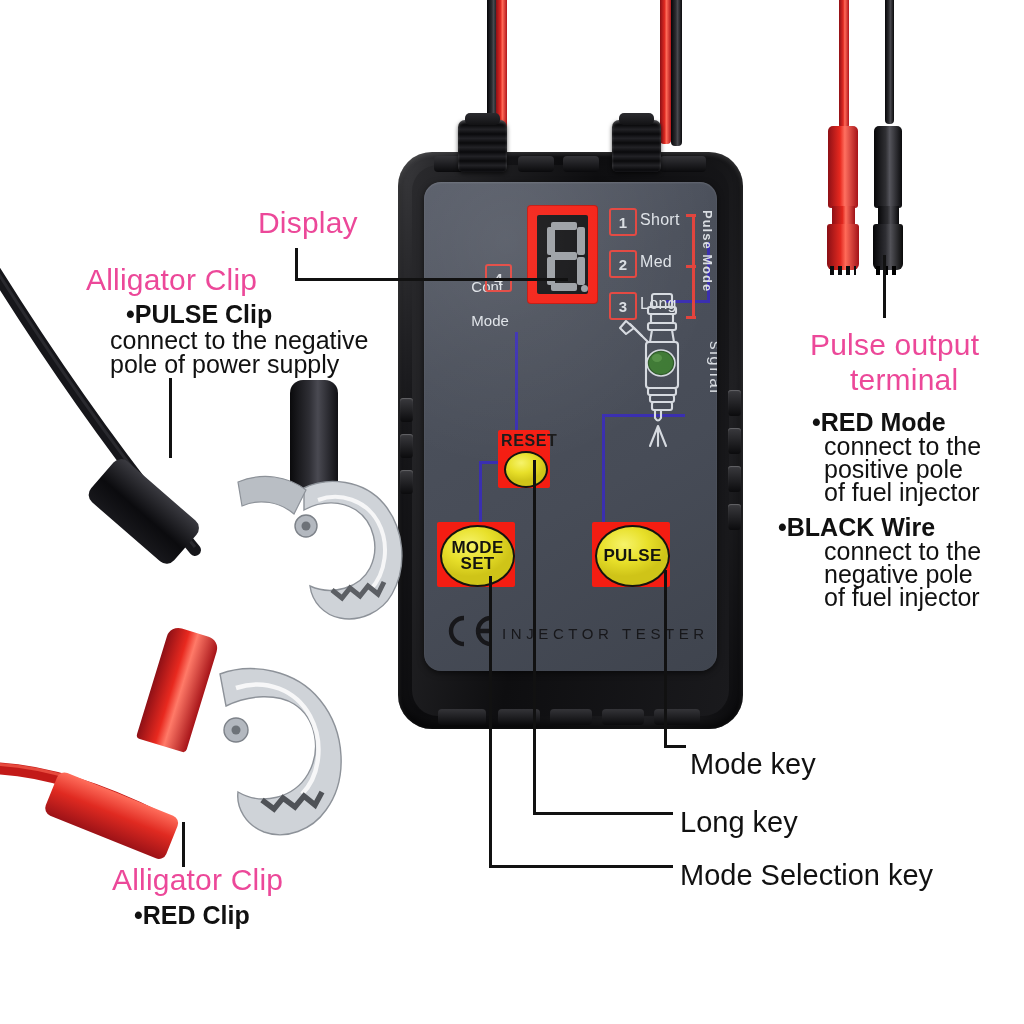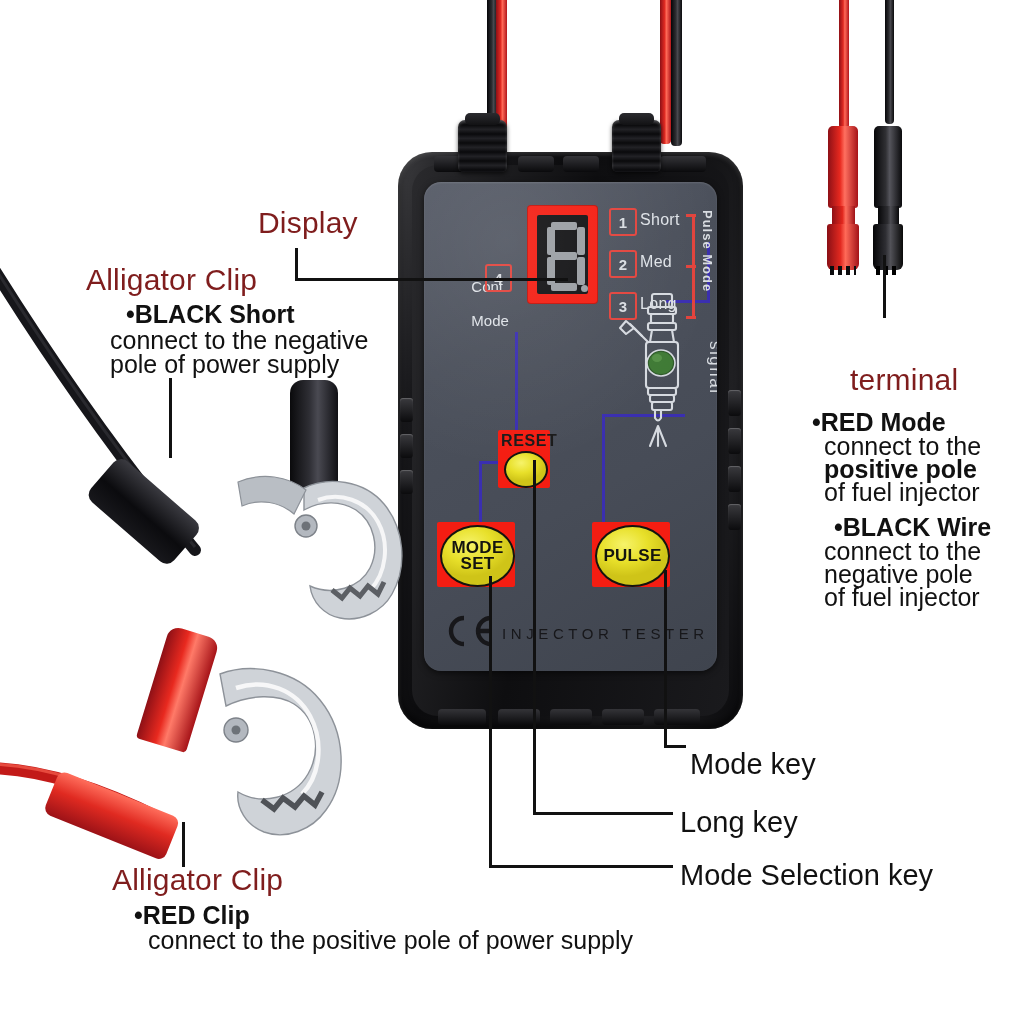--- a/index.html
+++ b/index.html
@@ -3,21 +3,21 @@
 <meta charset="utf-8">
 <style>
   html,body{margin:0;padding:0;background:#fff;}
   body{width:1024px;height:1024px;position:relative;overflow:hidden;
        font-family:"Liberation Sans","DejaVu Sans",sans-serif;color:#111;}
   .stage{position:absolute;inset:0;}
   .abs{position:absolute;}
   .txt{white-space:pre;line-height:1.02;}
 
   
-  .ann-head{font-size:30px;font-weight:400;letter-spacing:.2px;color:#7f1d1d;}
+  .ann-head{font-size:30px;font-weight:400;letter-spacing:.2px;color:#ec4899;}
   .ann-bold{font-size:25px;font-weight:700;color:#111;}
   .ann-body{font-size:25px;font-weight:400;color:#111;}
   .ann-lbl{font-size:29px;font-weight:400;color:#111;}
 
   
   .lh{position:absolute;background:#111;height:3px;}
   .lv{position:absolute;background:#111;width:3px;}
 
   
   #device{left:398px;top:152px;width:345px;height:577px;}
@@ -296,38 +296,38 @@
     <path d="M66 140 l12 9 l9 -11 l12 9 l9 -11 l11 9 l7 -13" fill="none" stroke="#4f5257" stroke-width="5.5"></path>
     <circle cx="40" cy="70" r="12" fill="#b3b8bf" stroke="#7d8289" stroke-width="1.4"></circle>
     <circle cx="40" cy="70" r="4.5" fill="#6d7278"></circle>
   </svg>
 
   <div class="ann-head txt abs" style="left:258px;top:208px;">Display</div>
   <div class="lv" style="left:295px;top:248px;height:33px;"></div>
   <div class="lh" style="left:295px;top:278px;width:273px;"></div>
 
   <div class="ann-head txt abs" style="left:86px;top:265px;">Alligator Clip</div>
-  <div class="ann-bold txt abs" style="left:126px;top:302px;">•BLACK Short</div>
+  <div class="ann-bold txt abs" style="left:126px;top:302px;">•PULSE Clip</div>
   <div class="ann-body txt abs" style="left:110px;top:352px;">pole of power supply</div>
   <div class="ann-body txt abs" style="left:110px;top:328px;">connect to the negative</div>
   <div class="lv" style="left:169px;top:378px;height:80px;"></div>
 
   <div class="lv" style="left:182px;top:822px;height:45px;"></div>
   <div class="ann-head txt abs" style="left:112px;top:865px;">Alligator Clip</div>
   <div class="ann-bold txt abs" style="left:134px;top:903px;">•RED Clip</div>
-  <div class="ann-body txt abs" style="left:148px;top:928px;">connect to the positive pole of power supply</div>
-
+
+  <div class="ann-head txt abs" style="left:810px;top:330px;">Pulse output</div>
   <div class="ann-head txt abs" style="left:850px;top:365px;text-align:right;">terminal</div>
 
   <div class="ann-bold txt abs" style="left:812px;top:410px;">•RED Mode</div>
   <div class="ann-body txt abs" style="left:824px;top:434px;">connect to the</div>
-  <div class="ann-body txt abs" style="left:824px;top:457px;font-weight:bold;">positive pole</div>
+  <div class="ann-body txt abs" style="left:824px;top:457px;">positive pole</div>
   <div class="ann-body txt abs" style="left:824px;top:480px;">of fuel injector</div>
 
-  <div class="ann-bold txt abs" style="left:834px;top:515px;">•BLACK Wire</div>
+  <div class="ann-bold txt abs" style="left:778px;top:515px;">•BLACK Wire</div>
   <div class="ann-body txt abs" style="left:824px;top:539px;">connect to the</div>
   <div class="ann-body txt abs" style="left:824px;top:562px;">negative pole</div>
   <div class="ann-body txt abs" style="left:824px;top:585px;">of fuel injector</div>
 
   <div class="lv" style="left:664px;top:570px;height:178px;"></div>
   <div class="lh" style="left:664px;top:745px;width:22px;"></div>
   <div class="ann-lbl txt abs" style="left:690px;top:750px;">Mode key</div>
 
   <div class="lv" style="left:533px;top:460px;height:355px;"></div>
   <div class="lh" style="left:533px;top:812px;width:140px;"></div>

